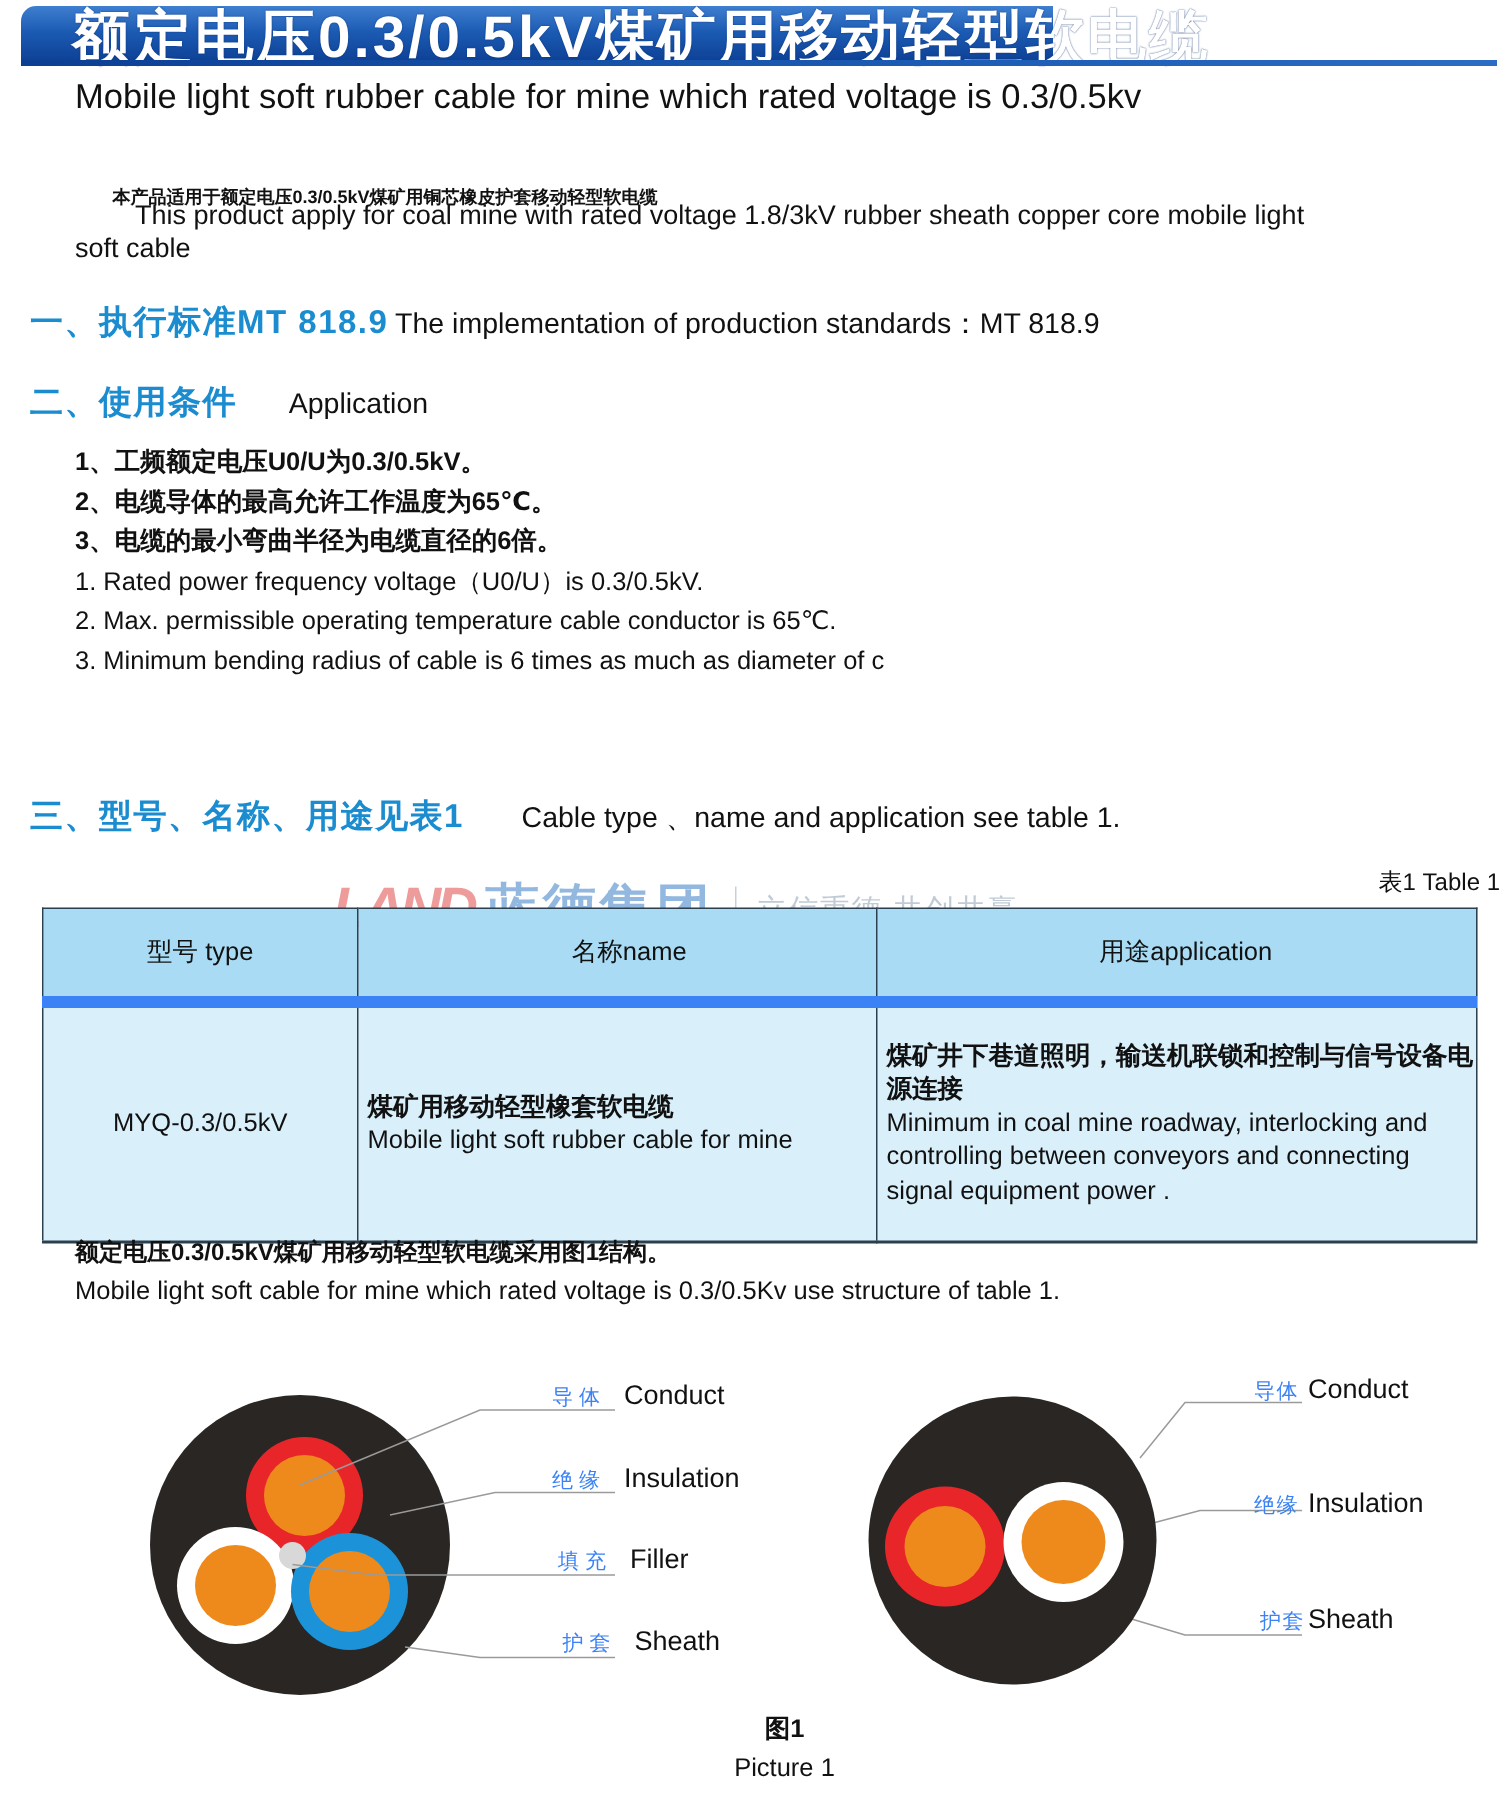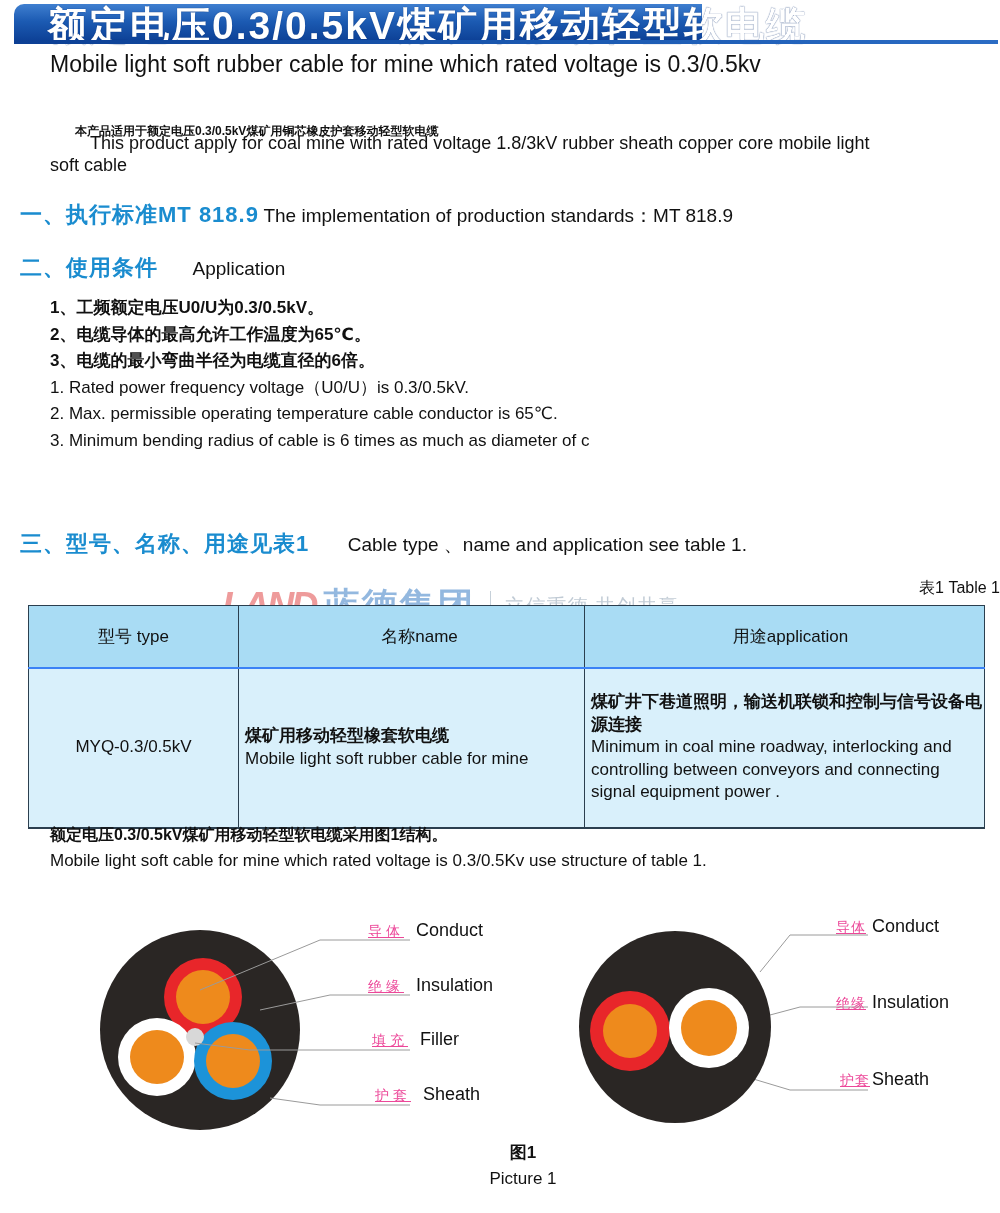--- a/index.html
+++ b/index.html
@@ -29,35 +29,35 @@
 
   .table-caption { position: absolute; left: 0; width: 1000px; top: 578px; text-align: right; font-size: 16px; white-space: nowrap; }
   .watermark { position: absolute; left: 222px; top: 585px; height: 42px; opacity: 0.55; white-space: nowrap; display: flex; align-items: center; }
   .wm-logo { font-size: 38px; font-weight: bold; color: #e14a4a; letter-spacing: -3px; font-style: italic; }
   .wm-cn { font-size: 36px; font-weight: bold; color: #3c7fc6; margin-left: 8px; letter-spacing: 2px; }
   .wm-sep { width: 1px; height: 30px; background: #9ab; margin: 0 14px; }
   .wm-slogan { font-size: 20px; color: #8fa2b4; letter-spacing: 1px; }
 
   table.spec { position: absolute; left: 28px; top: 605px; width: 957px; border-collapse: collapse; }
   table.spec th, table.spec td { border: 1px solid #2b3f4f; font-size: 17px; }
-  table.spec thead tr { border-bottom: 2px solid #3b82f6; }
+  table.spec thead tr { border-bottom: 8px solid #3b82f6; }
   table.spec th { background: #a9dcf4; height: 62px; font-weight: normal; text-align: center; }
   table.spec td { background: #d9f0fb; height: 160px; vertical-align: middle; line-height: 22.5px; }
   table.spec tbody { border-bottom: 2px solid #2b3f4f; }
   .col1 { width: 210px; text-align: center; }
   .col2 { width: 346px; padding-left: 6px; }
   .col3 { padding-left: 6px; }
   .cn-bold { font-weight: bold; }
 
   .structure-cn { position: absolute; left: 50px; top: 825px; font-size: 16px; font-weight: bold; white-space: nowrap; }
   .structure-en { position: absolute; left: 50px; top: 851px; font-size: 17px; white-space: nowrap; }
 
   .diagram { position: absolute; }
   .label { position: absolute; white-space: nowrap; display: flex; align-items: baseline; }
-  .label .lcn { font-size: 14px; color: #ec4899; letter-spacing: 4px; text-decoration: underline; }
+  .label .lcn { font-size: 14px; color: #3b82f6; letter-spacing: 4px; }
   .label .len { font-size: 18px; color: #111; margin-left: 12px; }
 
   .fig-caption { position: absolute; left: 0; width: 1046px; top: 1140px; text-align: center; font-size: 17px; line-height: 26px; }
   .fig-caption .fcn { font-weight: bold; }
 </style>
 </head>
 <body>
 
 <div class="title-bar">
   <div class="title-text">额定电压0.3/0.5kV煤矿用移动轻型软电缆</div>

